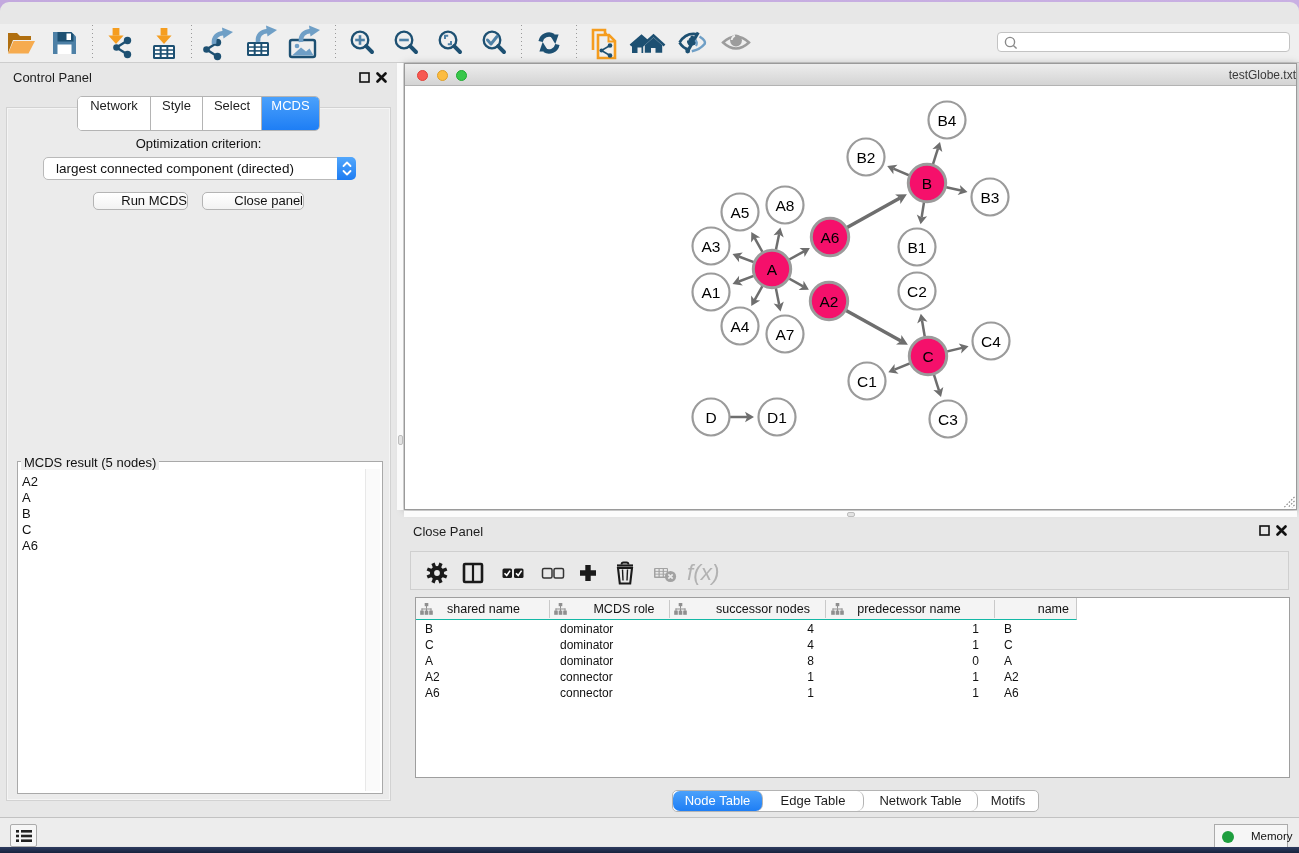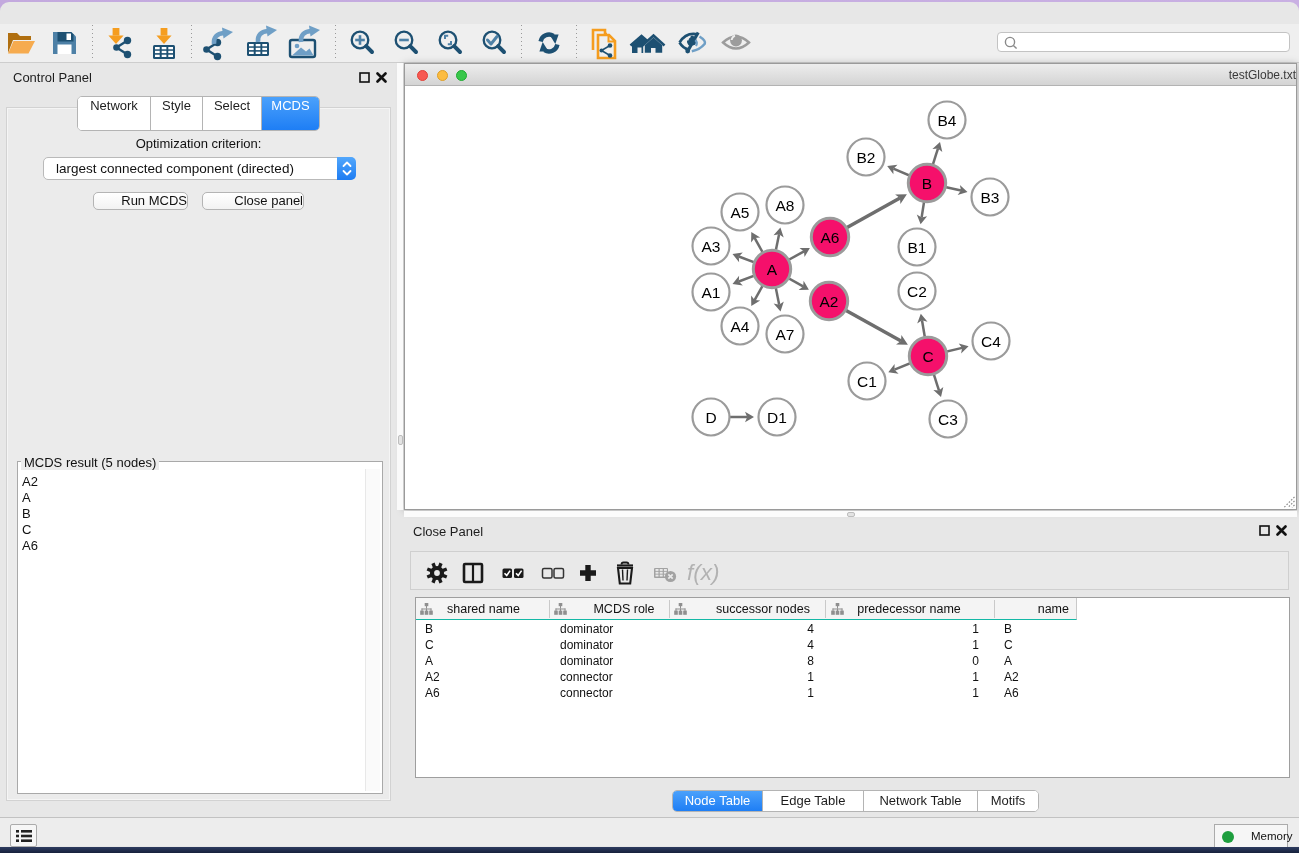--- a/index.html
+++ b/index.html
@@ -65,21 +65,21 @@
 #tpTable { left:415px; top:597px; width:875px; height:181px; background:#fff;
   border:1px solid #9e9e9e; }
 #thead { left:0; top:0; width:661px; height:22px; background:#f4f4f4;
   border-bottom:1px solid #14b8a6; border-right:1px solid #c9c9c9; }
 .thsep { top:2px; width:1px; height:18px; background:#c9c9c9; }
 .thlabel { top:4px; font-size:12.5px; color:#111; text-align:center; }
 .trow { font-size:12px; color:#111; }
 #tabs2 { left:672px; top:790px; height:22px; display:flex;
   border:1px solid #b4b4b4; border-radius:5px; overflow:hidden; background:#fff; }
 .t2 { font-size:13px; color:#1d1d1d; line-height:20px; text-align:center;
-  border-right:1px solid #b4b4b4; background:#fff; }
+  border-right:1px solid #b4b4b4; background:#fff;border-radius:7px; }
 .t2:last-child { border-right:none; }
 .t2sel { background:linear-gradient(180deg,#4ba1fb,#1e7ef5); color:#fff; }
 
 #sbar { left:0; top:817px; width:1299px; height:29px; background:#ededed;
   border-top:1px solid #c2c2c2; }
 #sbtn { left:10px; top:6px; width:27px; height:23px; background:#f6f6f6;
   border:1px solid #ababab; border-radius:2px; }
 #memory { left:1214px; top:6px; width:74px; height:24px; background:#f6f6f6;
   border:1px solid #ababab; font-size:11.5px; color:#111; }
 text { font-family:"Liberation Sans", sans-serif; }

